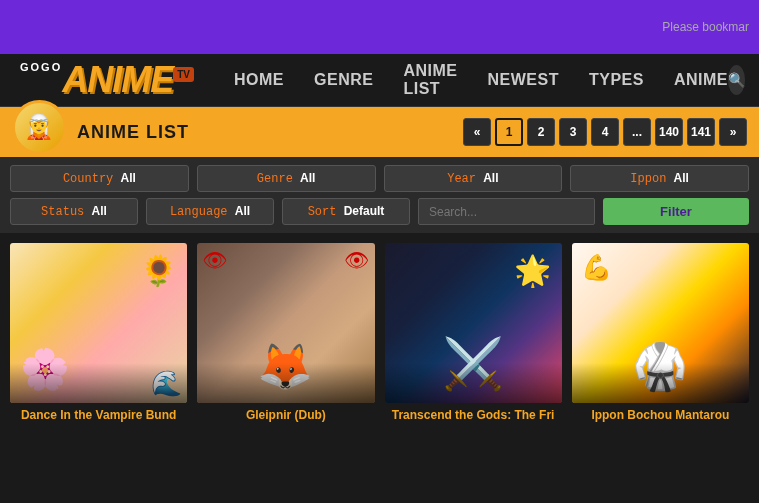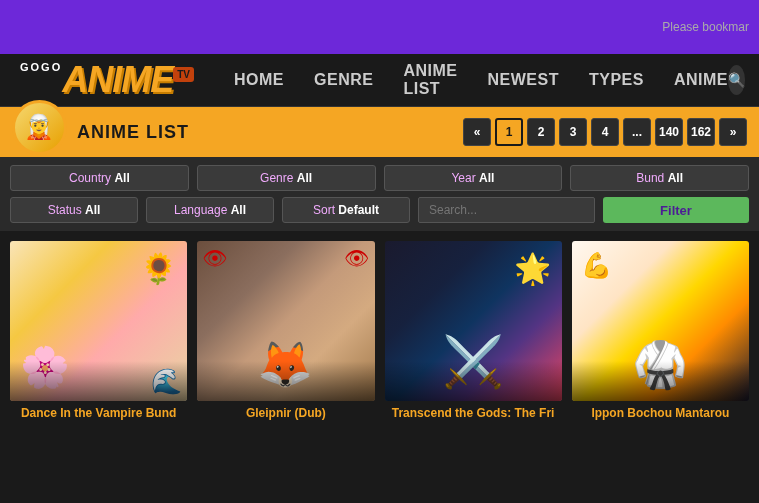--- a/index.html
+++ b/index.html
@@ -175,21 +175,22 @@
       color: #ccc;
       padding: 5px 10px;
       font-size: 12px;
       border-radius: 3px;
       cursor: pointer;
       flex: 1;
       text-align: center;
     }
 
     .filter-select span.label {
-      color: #f0abfc;
+      color: #f97316;
+      font-family: Liberation Mono, monospace;
     }
 
     .filter-select span.value {
       color: #fff;
       font-weight: bold;
     }
 
     .search-input {
       background: #3a3a3a;
       border: 1px solid #555;
@@ -300,38 +301,38 @@
   </div>
   <span class="anime-list-title">ANIME LIST</span>
   <div class="pagination">
     <div class="page-btn nav-arrow">«</div>
     <div class="page-btn active">1</div>
     <div class="page-btn normal">2</div>
     <div class="page-btn normal">3</div>
     <div class="page-btn normal">4</div>
     <div class="page-btn normal">...</div>
     <div class="page-btn normal">140</div>
-    <div class="page-btn normal">162</div>
+    <div class="page-btn normal">141</div>
     <div class="page-btn nav-arrow">»</div>
   </div>
 </div>
 
 <div class="filters">
   <div class="filter-row">
     <div class="filter-select">
       <span class="label">Country </span><span class="value">All</span>
     </div>
     <div class="filter-select">
       <span class="label">Genre </span><span class="value">All</span>
     </div>
     <div class="filter-select">
       <span class="label">Year </span><span class="value">All</span>
     </div>
     <div class="filter-select">
-      <span class="label">Bund </span><span class="value">All</span>
+      <span class="label">Ippon </span><span class="value">All</span>
     </div>
   </div>
   <div class="filter-row">
     <div class="filter-select">
       <span class="label">Status </span><span class="value">All</span>
     </div>
     <div class="filter-select">
       <span class="label">Language </span><span class="value">All</span>
     </div>
     <div class="filter-select">

